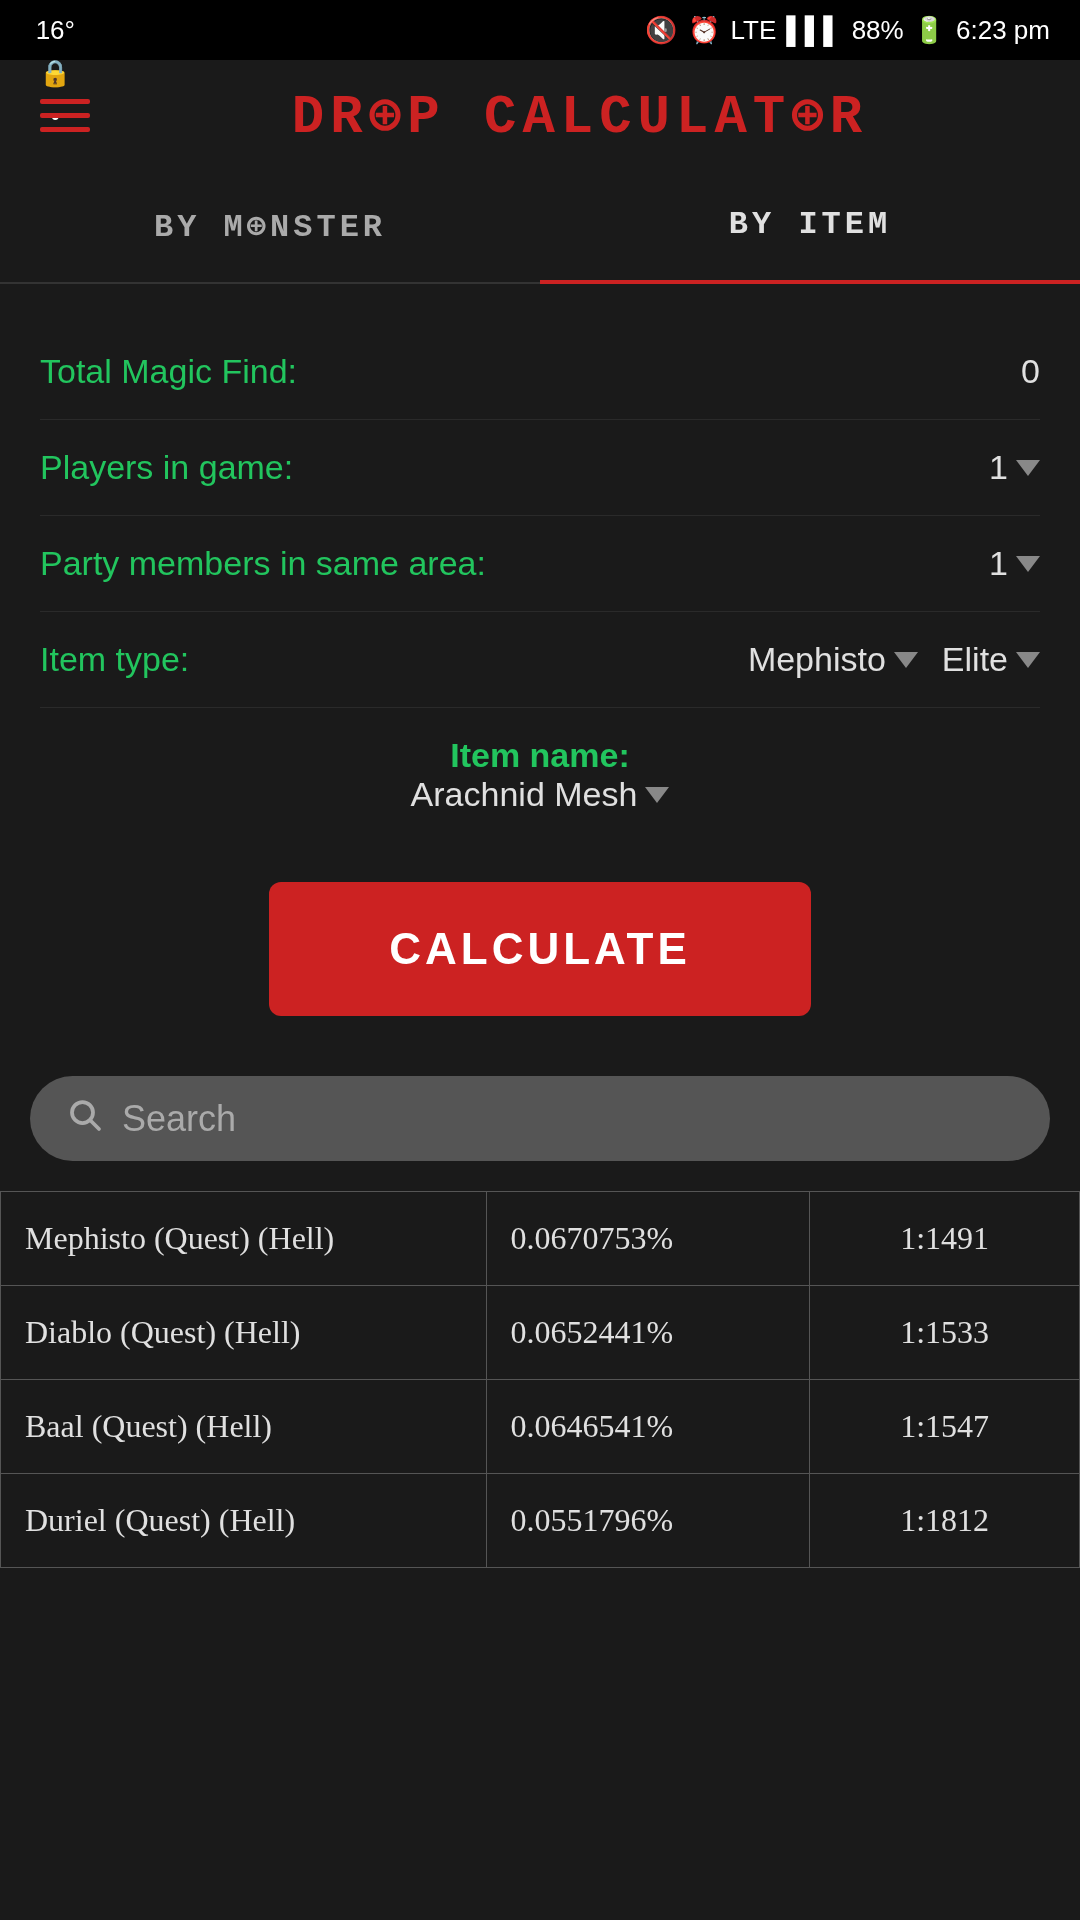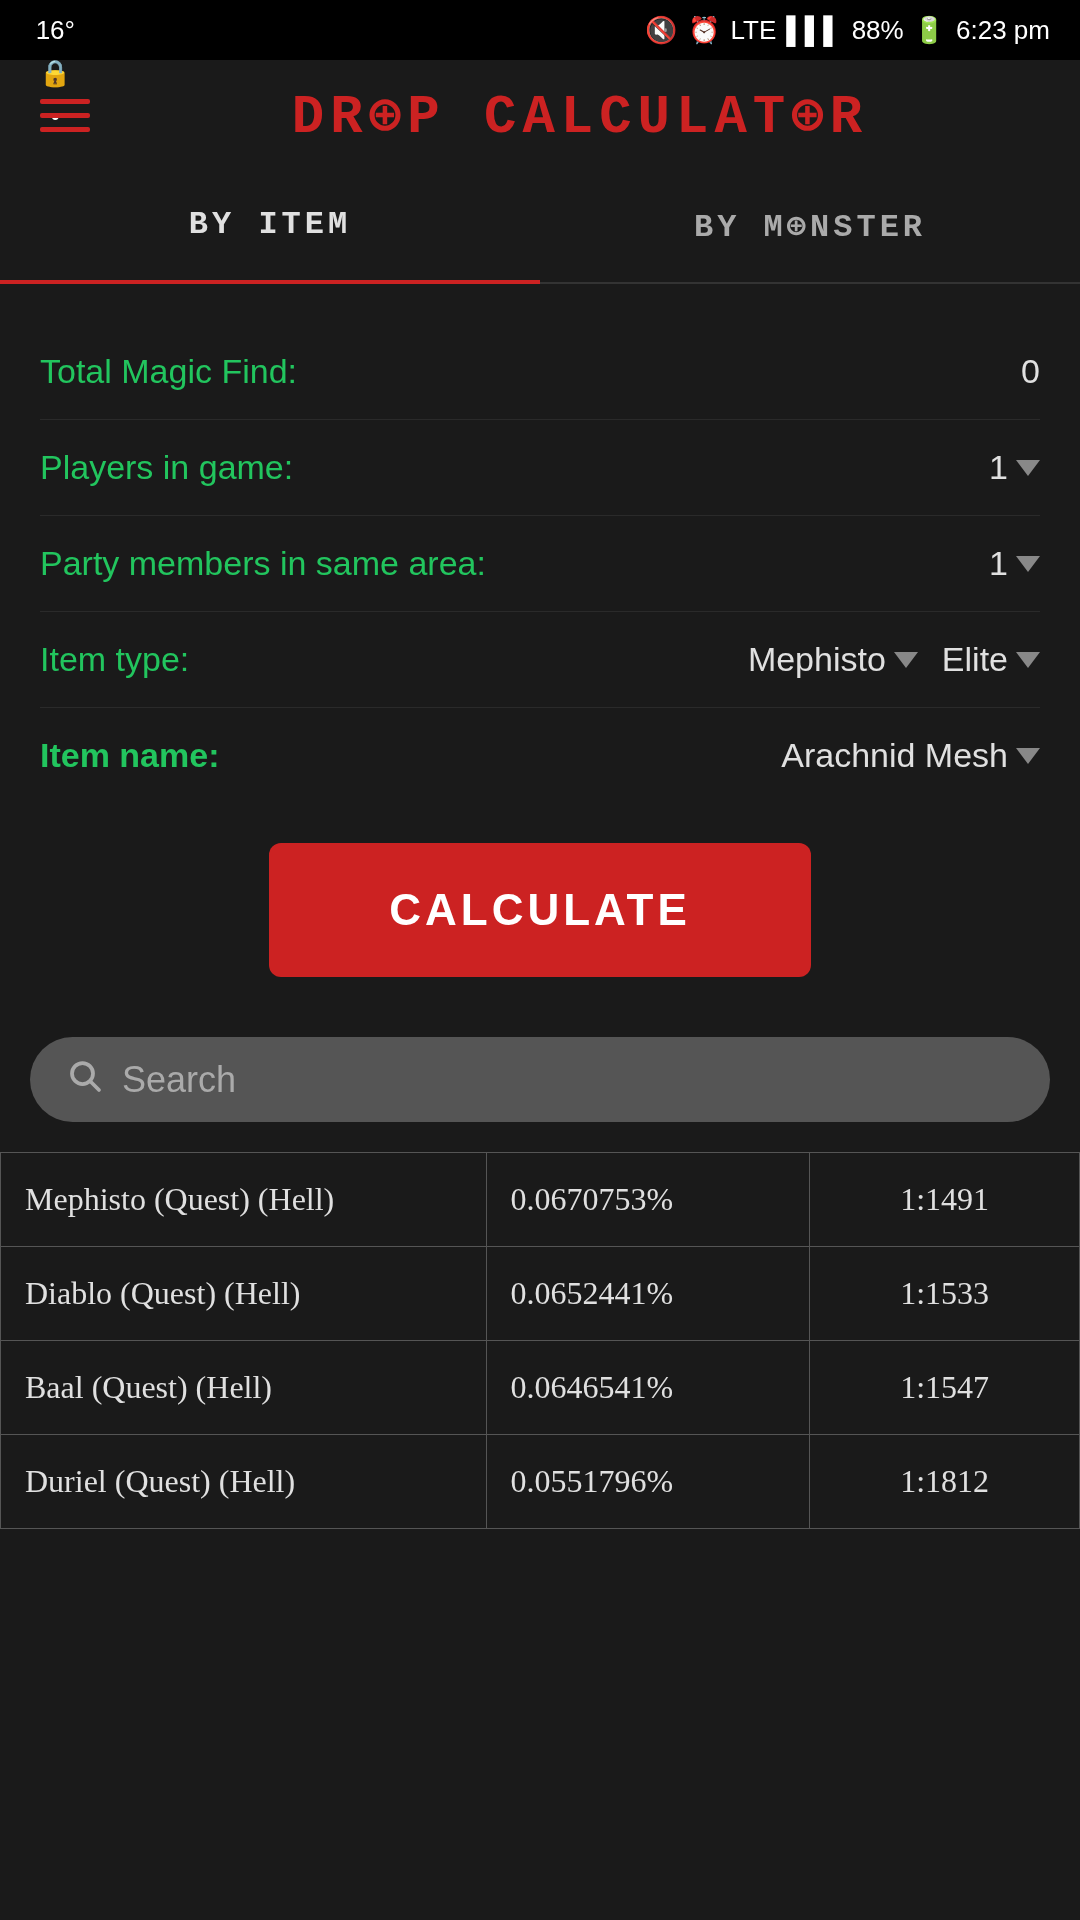--- a/index.html
+++ b/index.html
@@ -150,20 +150,21 @@
     .item-type-dropdowns {
       display: flex;
       gap: 24px;
     }
 
     .item-name-row {
       display: flex;
       align-items: center;
       justify-content: space-between;
       padding: 28px 0;
+      flex-direction: column;
     }
 
     
     .calculate-btn-wrapper {
       display: flex;
       justify-content: center;
       padding: 40px 5px;
     }
     .calculate-btn {
       background: #cc2222;
@@ -263,25 +264,25 @@
 <div class="header">
   <div class="hamburger-icon">
     <span></span>
     <span></span>
     <span></span>
   </div>
   <div class="app-title">DR⊕P CALCULAT⊕R</div>
 </div>
 
 <div class="tabs">
+  <div class="tab">
+    <span>BY M⊕NSTER</span>
+  </div>
   <div class="tab active">
     <span>BY ITEM</span>
-  </div>
-  <div class="tab">
-    <span>BY M⊕NSTER</span>
   </div>
 </div>
 
 <div class="content">
 
   <div class="field-row">
     <span class="field-label">Total Magic Find:</span>
     <span class="tmf-value">0</span>
   </div>
 

